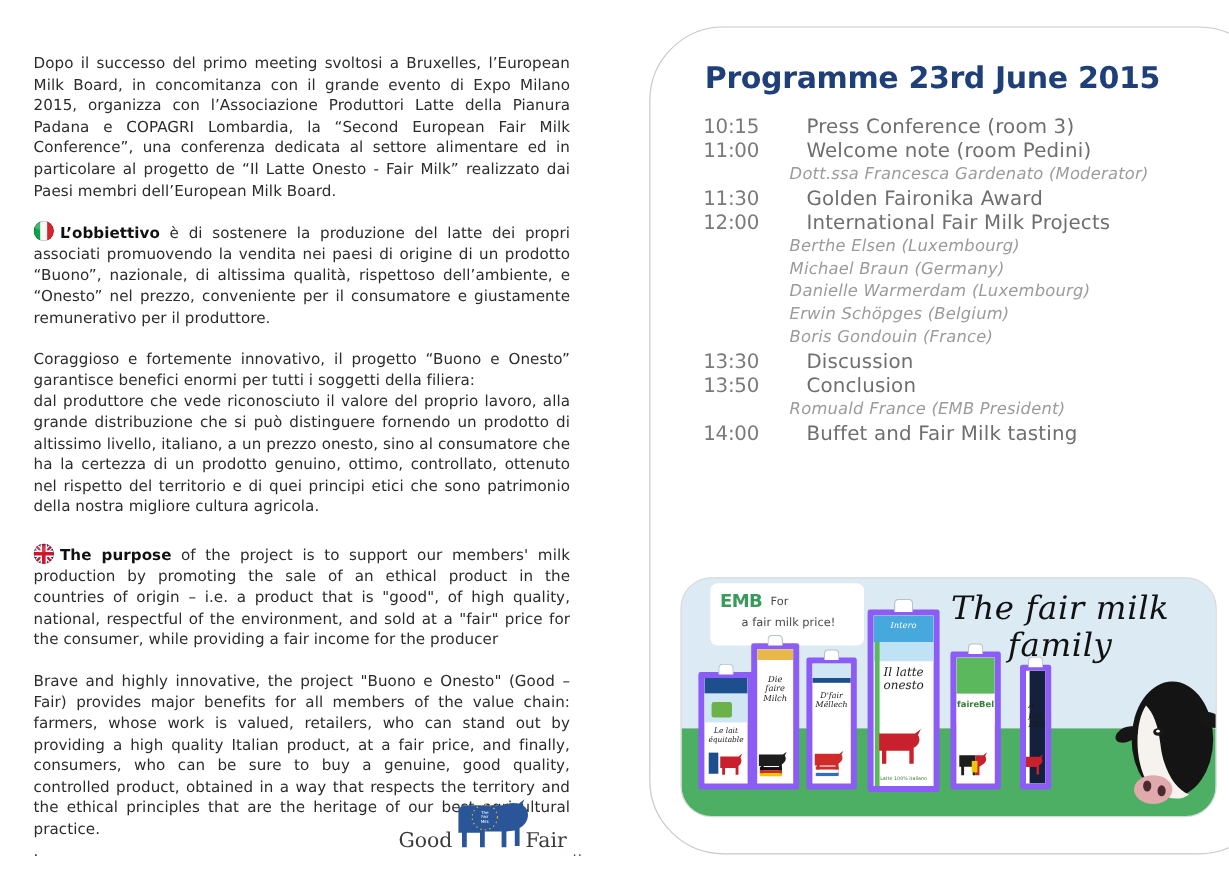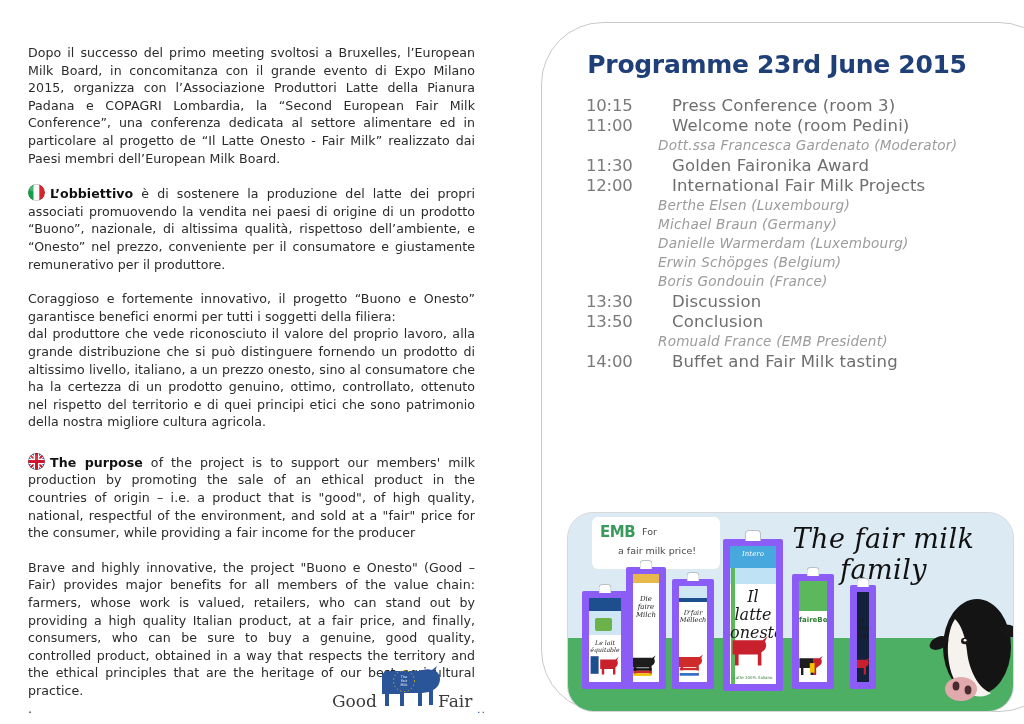--- a/index.html
+++ b/index.html
@@ -144,21 +144,21 @@
     color: #9b9b9b;
     letter-spacing: 0.2px;
     line-height: 19px;
   }
   .sched-block { margin-bottom: 1px; }
 
   
   .photo {
     position: absolute;
     left: 567px;
-    top: 512px;
+    top: 481px;
     width: 445px;
     height: 198px;
     border: 1px solid #d8d8d8;
     border-radius: 26px;
     overflow: hidden;
     background: #dbeaf3;
   }
   .photo-sky {
     position: absolute;
     left: 0; top: 0; right: 0; height: 125px;
@@ -212,21 +212,21 @@
     line-height: 31px;
     letter-spacing: 0.5px;
   }
 
   
   .carton { position: absolute; bottom: 18px; }
   .carton .body {
     position: relative;
     width: 100%;
     height: 100%;
-    border: 7px solid #8b5cf6;
+    border: 5px solid #8b5cf6;
     border-radius: 2px;
     background: #ffffff;
     box-sizing: border-box;
     overflow: hidden;
   }
   .carton .cap {
     position: absolute;
     top: -7px;
     left: 50%;
     transform: translateX(-50%);
@@ -440,21 +440,21 @@
       </div>
       <div class="cap"></div>
     </div>
 
     <div class="carton" style="left:155px; bottom:20px; width:60px; height:152px;">
       <div class="body">
         <div class="c-top-band" style="height:22px;background:#46a8dd;"></div>
         <div style="position:absolute;top:4px;left:0;right:0;text-align:center;font-size:7px;font-style:italic;color:#ffffff;font-family:'DejaVu Serif', serif;">Intero</div>
         <div style="position:absolute;top:22px;left:0;right:0;height:16px;background:#bfe3f5;"></div>
         <div style="position:absolute;left:1px;top:22px;width:4px;bottom:0;background:#5bb85b;"></div>
-        <div class="c-label" style="top:42px;font-size:16px;">Il latte onesto</div>
+        <div class="c-label" style="top:42px;font-size:10px;">Il latte onesto</div>
         <svg class="c-cow" viewBox="0 0 40 30" style="bottom:14px;width:48px;height:38px;">
           <path d="M3 6 L3 18 L5 18 L5 27 L8 27 L8 18 L24 18 L24 27 L27 27 L27 16 C31 14 32 10 30 7 L32 3 L28 6 L5 6 Z" fill="#c8202c"></path>
         </svg>
         <div style="position:absolute;bottom:4px;left:0;right:0;text-align:center;font-size:4px;color:#3a7a3a;">Latte 100% italiano</div>
       </div>
       <div class="cap" style="width:14px;height:10px;top:-9px;"></div>
     </div>
 
     <div class="carton" style="left:224px; bottom:22px; width:42px; height:115px;">
       <div class="body">

